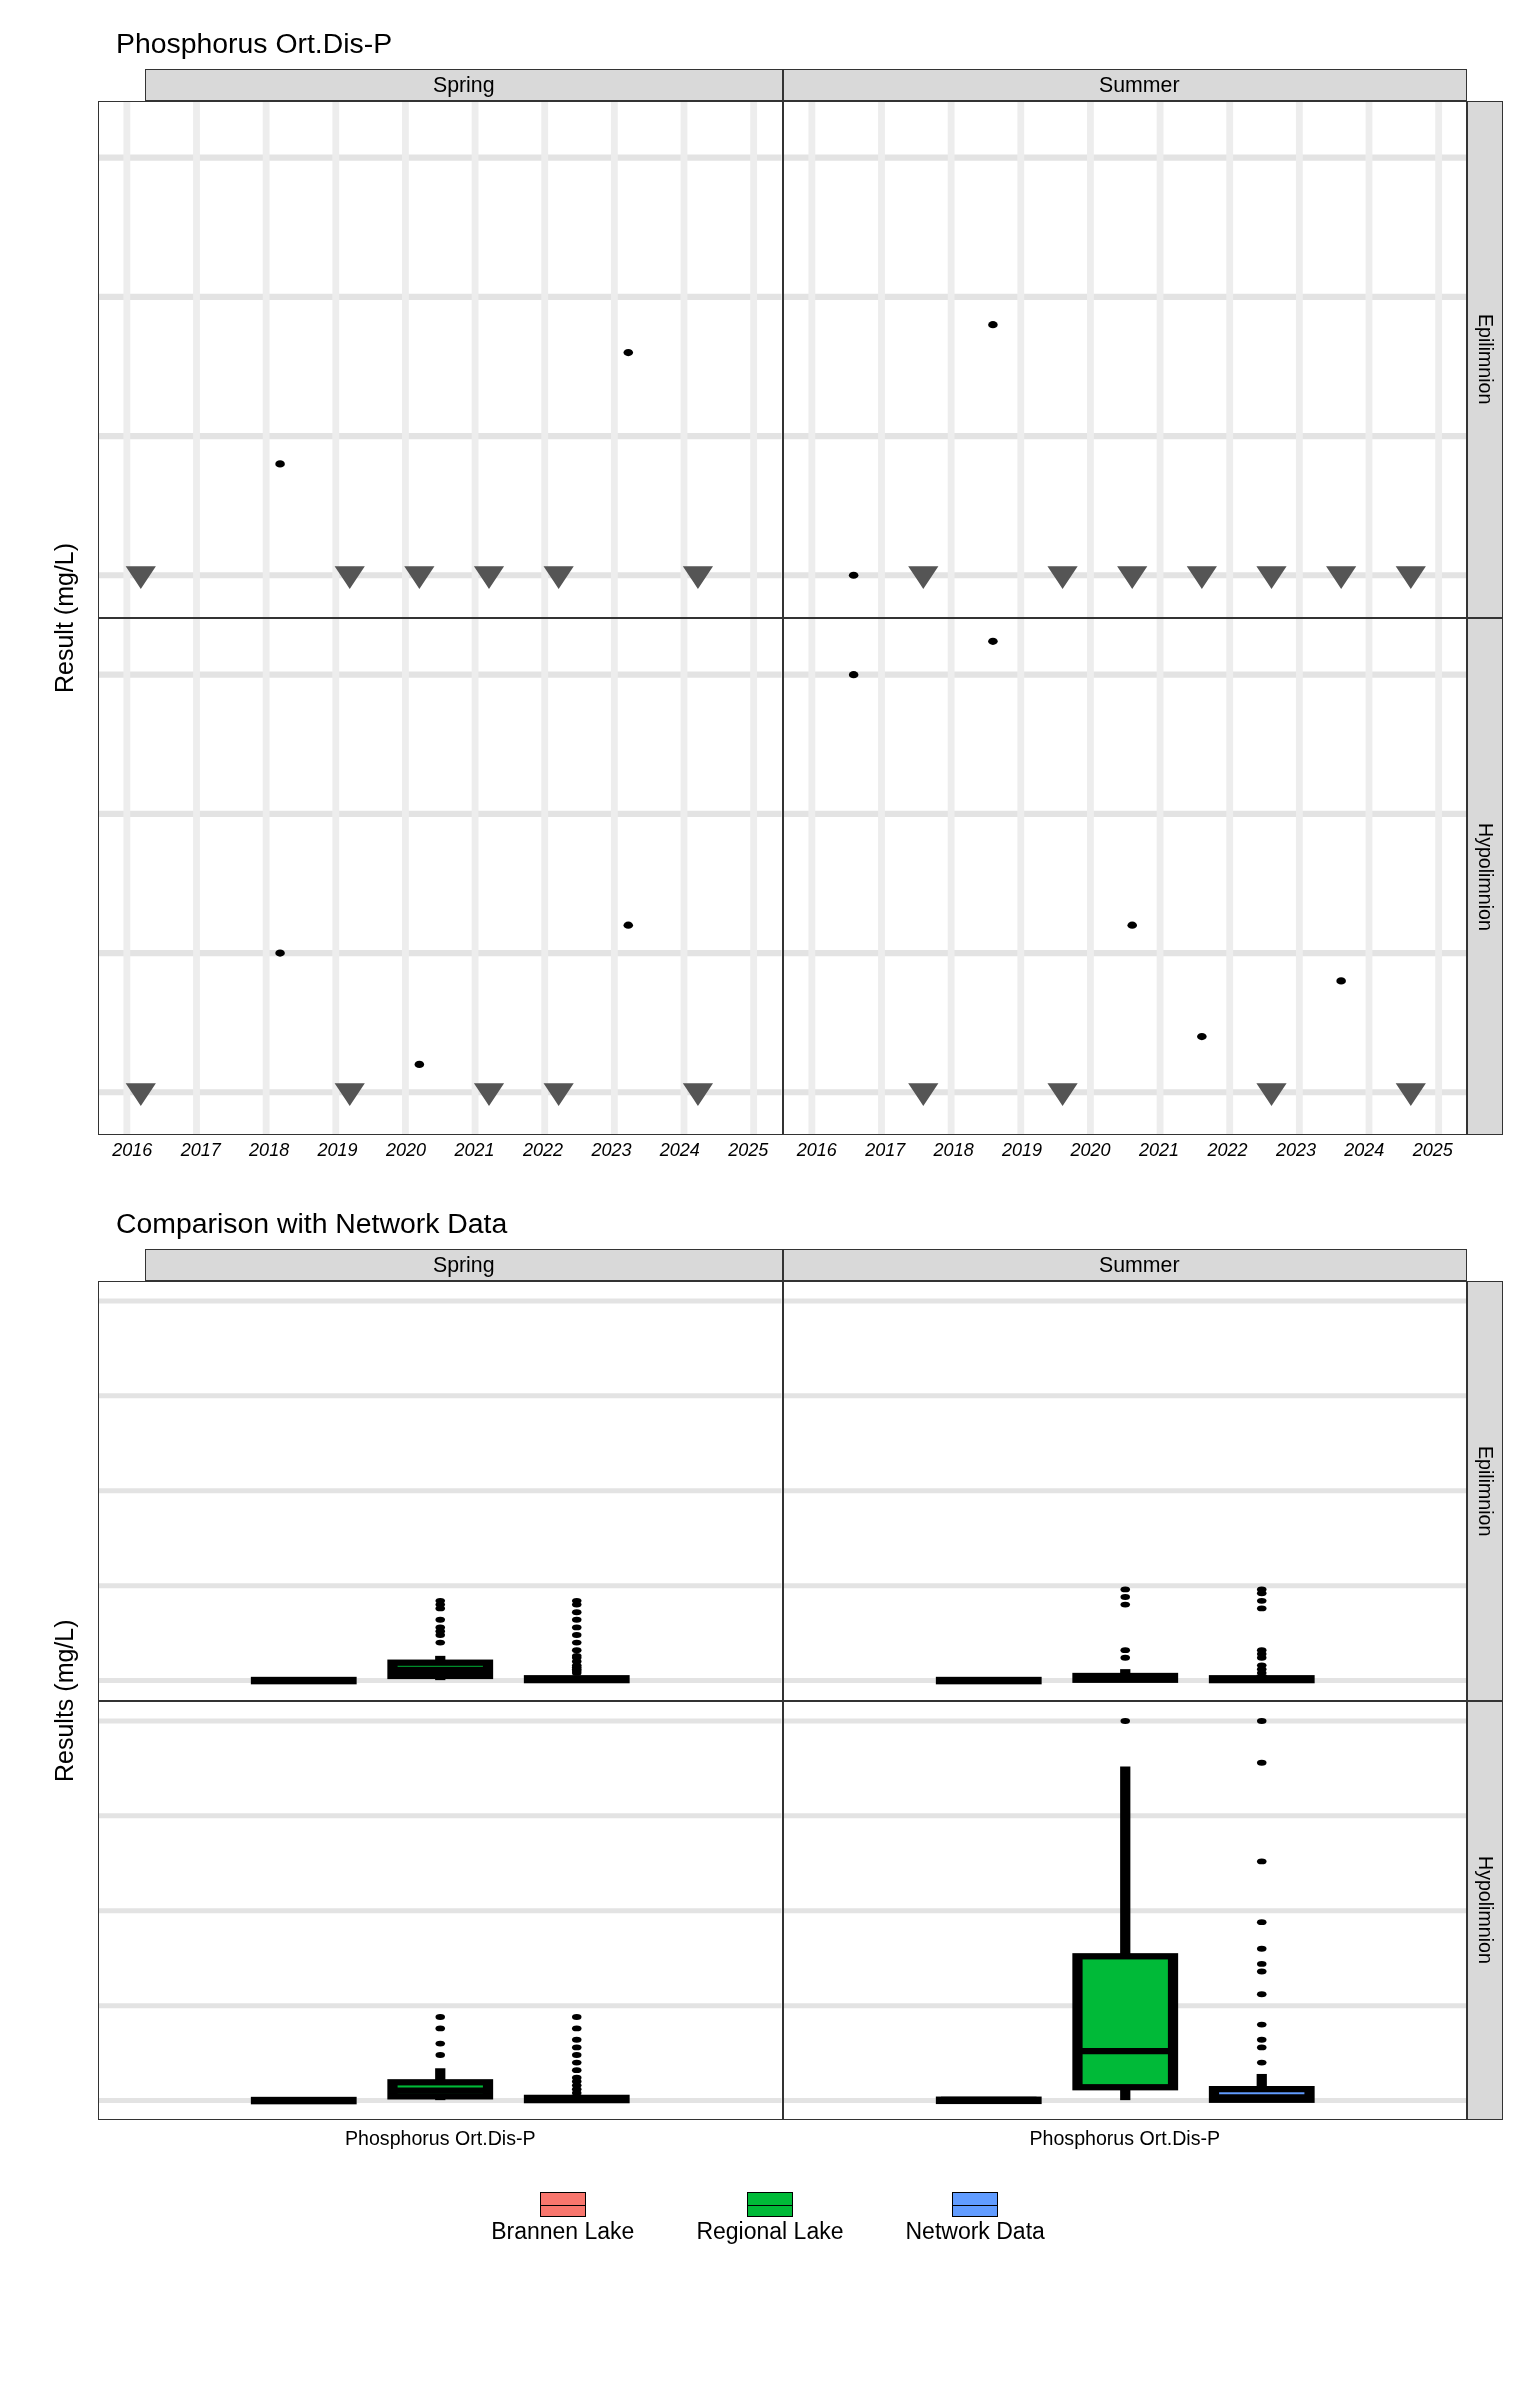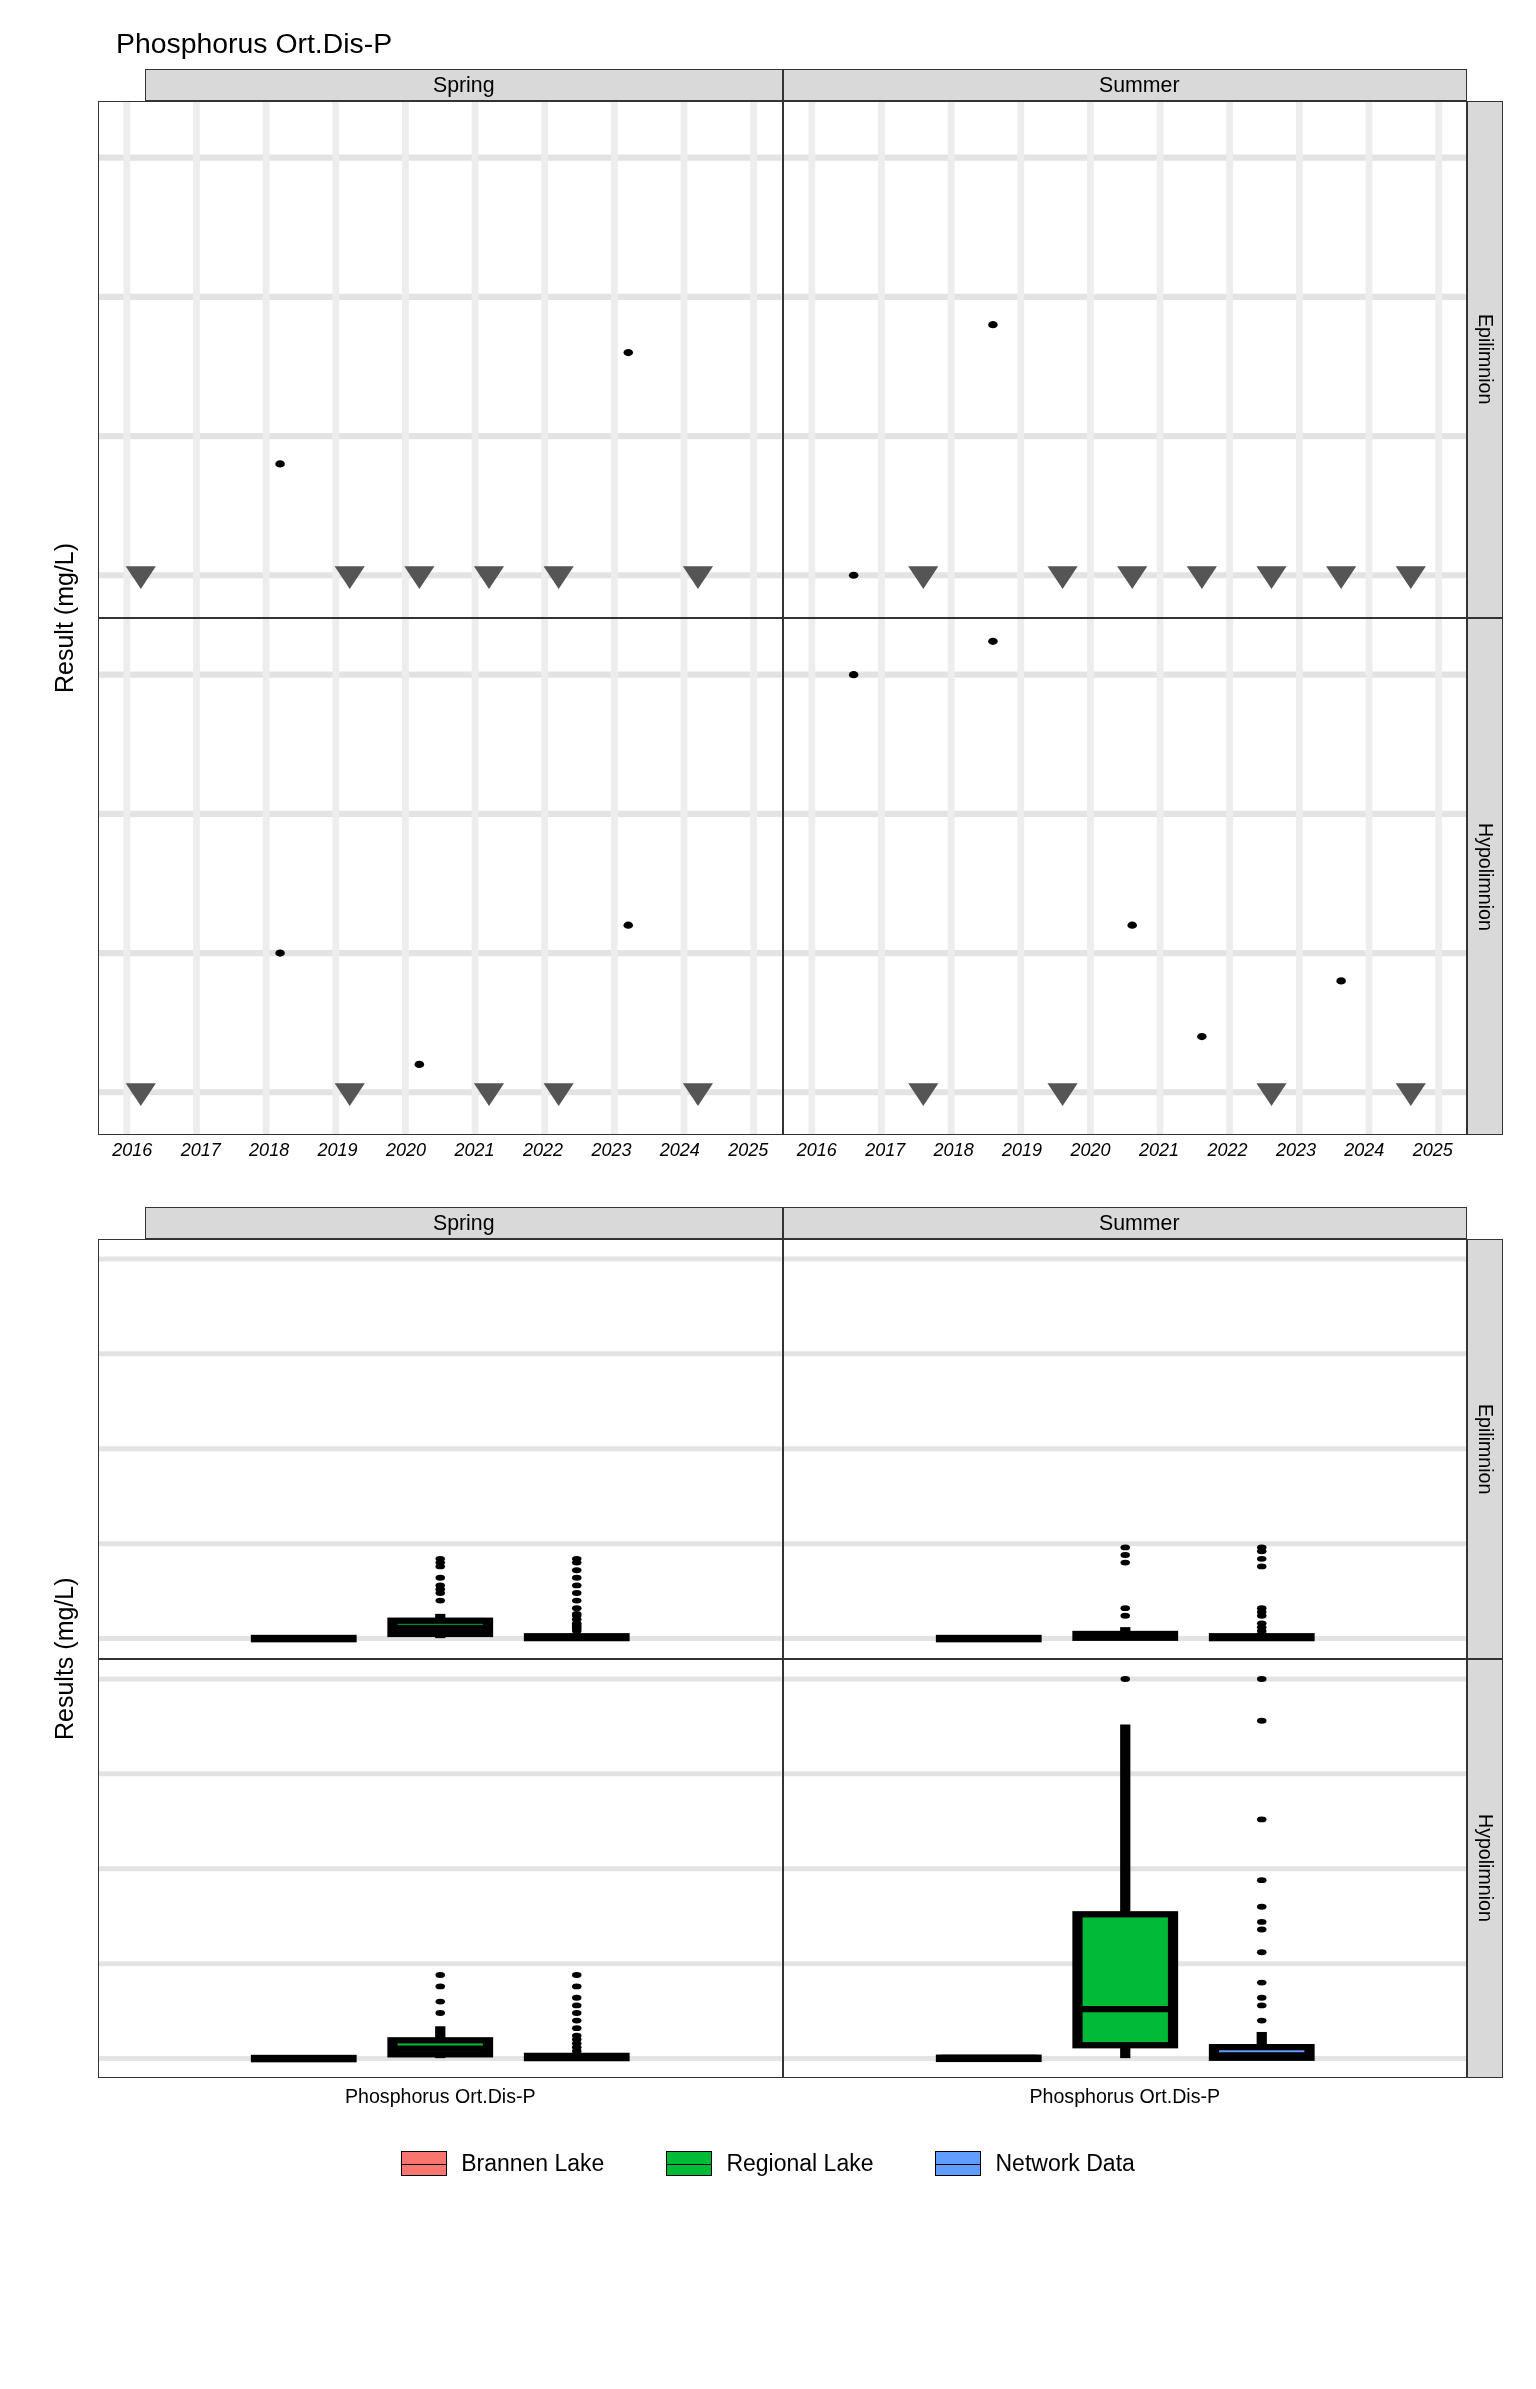--- a/index.html
+++ b/index.html
@@ -101,21 +101,21 @@
   .box      { stroke: #000; stroke-width: 1.5; }
   .whisker  { stroke: #000; stroke-width: 1.5; }
   .outlier  { fill: #000; }
   .legend {
     display: flex;
     justify-content: center;
     gap: 62px;
     margin-top: 27px;
     font-size: 23px;
   }
-  .legend-item { display: flex; align-items: center; gap: 14px; }
+  .legend-item { display: flex; align-items: center; gap: 1px; flex-direction: column; }
   .legend-key {
     width: 44px; height: 23px;
     border: 1.3px solid #000;
     position: relative;
   }
   .legend-key::after{
     content:"";
     position:absolute;
     left:0; right:0; top:50%;
     border-top:1.8px solid #000;
@@ -271,20 +271,21 @@
         <span>2021</span>
         <span>2022</span>
         <span>2023</span>
         <span>2024</span>
         <span>2025</span>
       </div>
   </div>
 </div>
 
 <div class="chart-block">
+  <div class="chart-title">Comparison with Network Data</div>
   <div class="facet-grid medium">
     <div class="ylabel">Results (mg/L)</div>
     <div class="col-strip left">Spring</div>
     <div class="col-strip right">Summer</div>
     <div class="row-strip top">Epilimnion</div>
     <div class="row-strip bottom">Hypolimnion</div>
 
     <div class="panel p11">
 
     <svg class="plot" viewBox="0 0 100 100" preserveAspectRatio="none">

